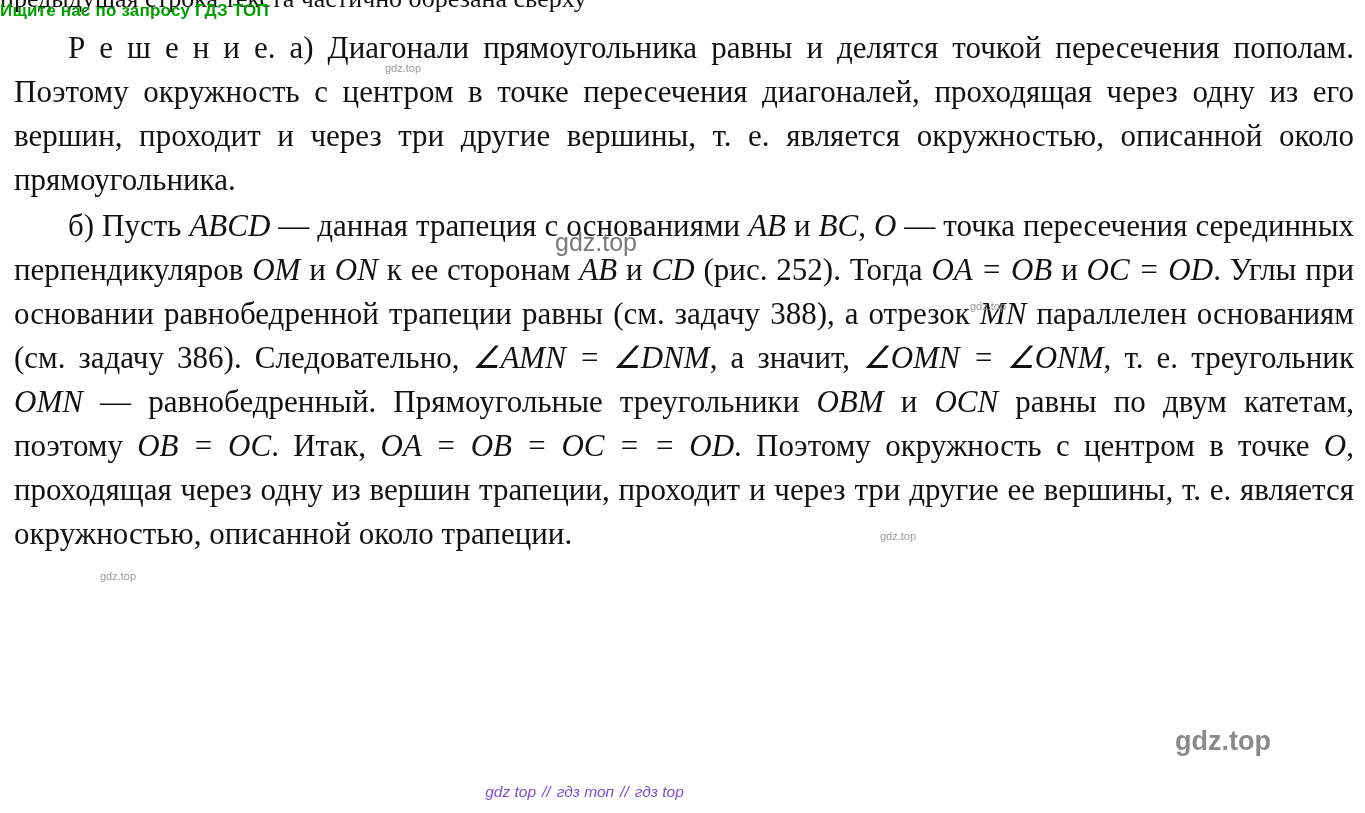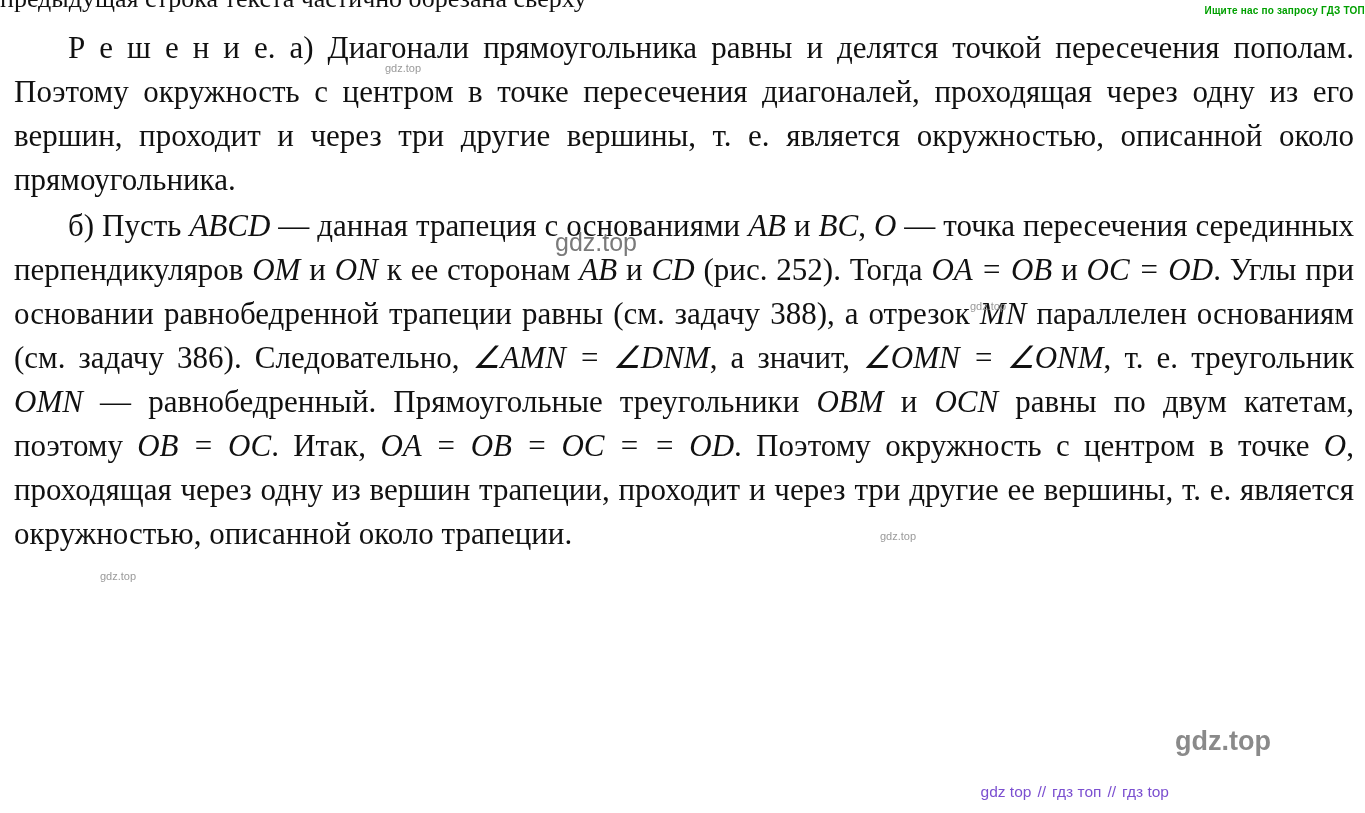--- a/index.html
+++ b/index.html
@@ -19,23 +19,23 @@
     width: 1365px;
     height: 813px;
     box-sizing: border-box;
   }
   .top-banner {
     position: absolute;
     top: 0;
     left: 0;
     width: 1365px;
     height: 22px;
-    text-align: right;
+    text-align: left;
     font-family: "Liberation Sans", sans-serif;
-    font-size: 10px;
+    font-size: 17px;
     font-weight: bold;
     color: #00a000;
     line-height: 22px;
     letter-spacing: 0.2px;
   }
   .cut-line {
     position: absolute;
     top: 0px;
     left: 0;
     width: 1365px;
@@ -95,24 +95,25 @@
   .wm-big {
     font-size: 27px;
     font-weight: bold;
     color: #8a8a8a;
   }
   .footer {
     position: absolute;
     bottom: 12px;
     left: 0;
     width: 1169px;
-    text-align: right;
+    text-align: center;
     font-family: "Liberation Sans", sans-serif;
     font-size: 15.5px;
     color: #7b4fd0;
+    font-style: italic;
   }
   .footer .sep {
     color: #7b4fd0;
     padding: 0 6px;
   }
 </style>
 </head>
 <body>
 
 <div class="page">

